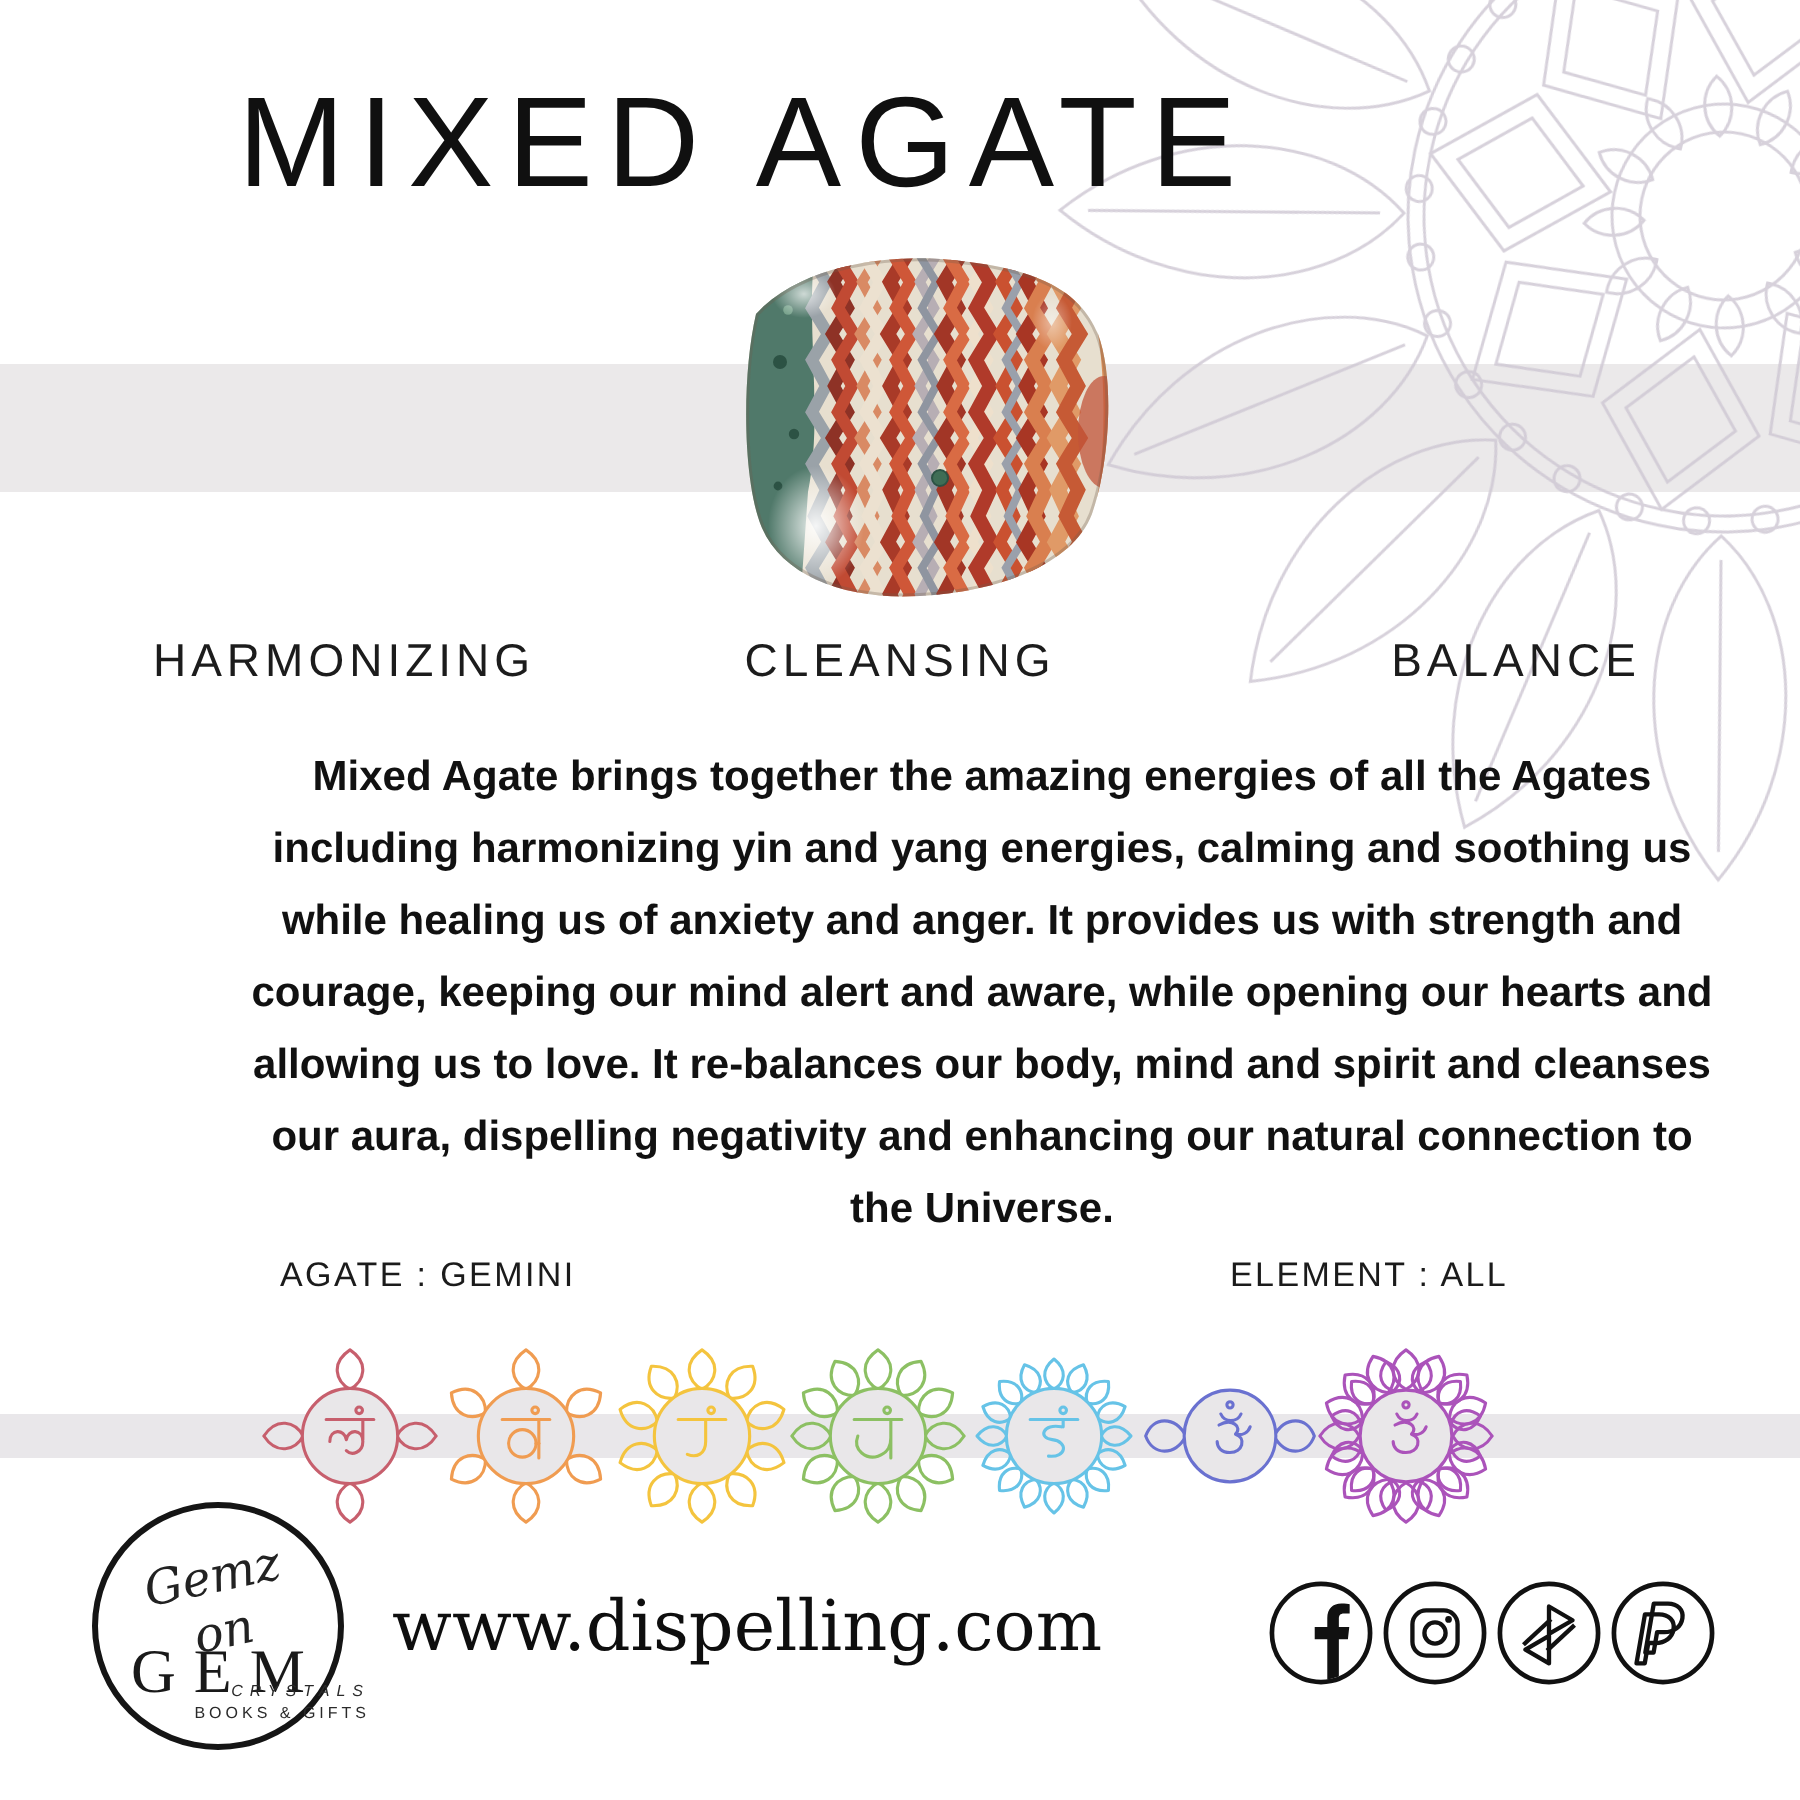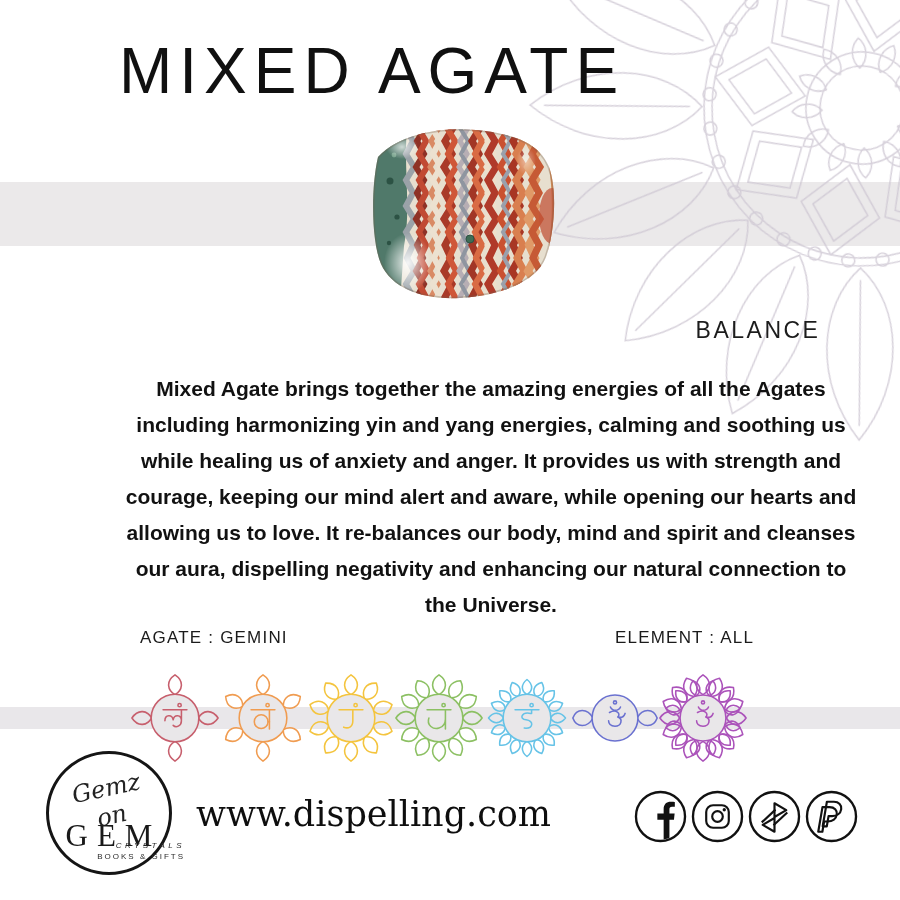--- a/index.html
+++ b/index.html
@@ -189,20 +189,22 @@
       <path d="M198,18 C210,48 212,110 198,160 L232,160 L232,18 Z" fill="#d88d58"></path>
       <ellipse cx="208" cy="95" rx="13" ry="28" fill="#c2543a" opacity="0.75"></ellipse>
       <circle cx="126" cy="118" r="4" fill="#3f6d55" stroke="#2c5244"></circle>
       <ellipse cx="64" cy="142" rx="24" ry="30" fill="url(#hlg)"></ellipse>
       <ellipse cx="58" cy="26" rx="16" ry="12" fill="url(#hlg)" opacity="0.8"></ellipse>
       <ellipse cx="182" cy="40" rx="10" ry="14" fill="url(#hlg)" opacity="0.5"></ellipse>
       <path d="M34,36 C58,10 104,6 132,9 C174,13 196,24 205,46 C214,70 210,114 202,136 C192,162 154,175 116,177 C80,179 48,168 37,143 C27,119 27,66 34,36 Z" fill="none" stroke="#6f5e4c" stroke-width="3" opacity="0.3"></path>
     </g>
   </svg>
 
+  <span class="kw kw1">HARMONIZING</span>
+  <span class="kw kw2">CLEANSING</span>
   <span class="kw kw3">BALANCE</span>
 
   <div class="desc">Mixed Agate brings together the amazing energies of all the Agates including harmonizing yin and yang energies, calming and soothing us while healing us of anxiety and anger.  It provides us with strength and courage, keeping our mind alert and aware, while opening our hearts and allowing us to love.  It re-balances our body, mind and spirit and cleanses our aura, dispelling negativity and enhancing our natural connection to the Universe.</div>
 
   <span class="attr attr-sign">AGATE : GEMINI</span>
   <span class="attr attr-element">ELEMENT : ALL</span>
 
   <svg class="chakra c1" viewBox="-48 -48 96 96">
     <g stroke="#c75f6d">
       <g>

